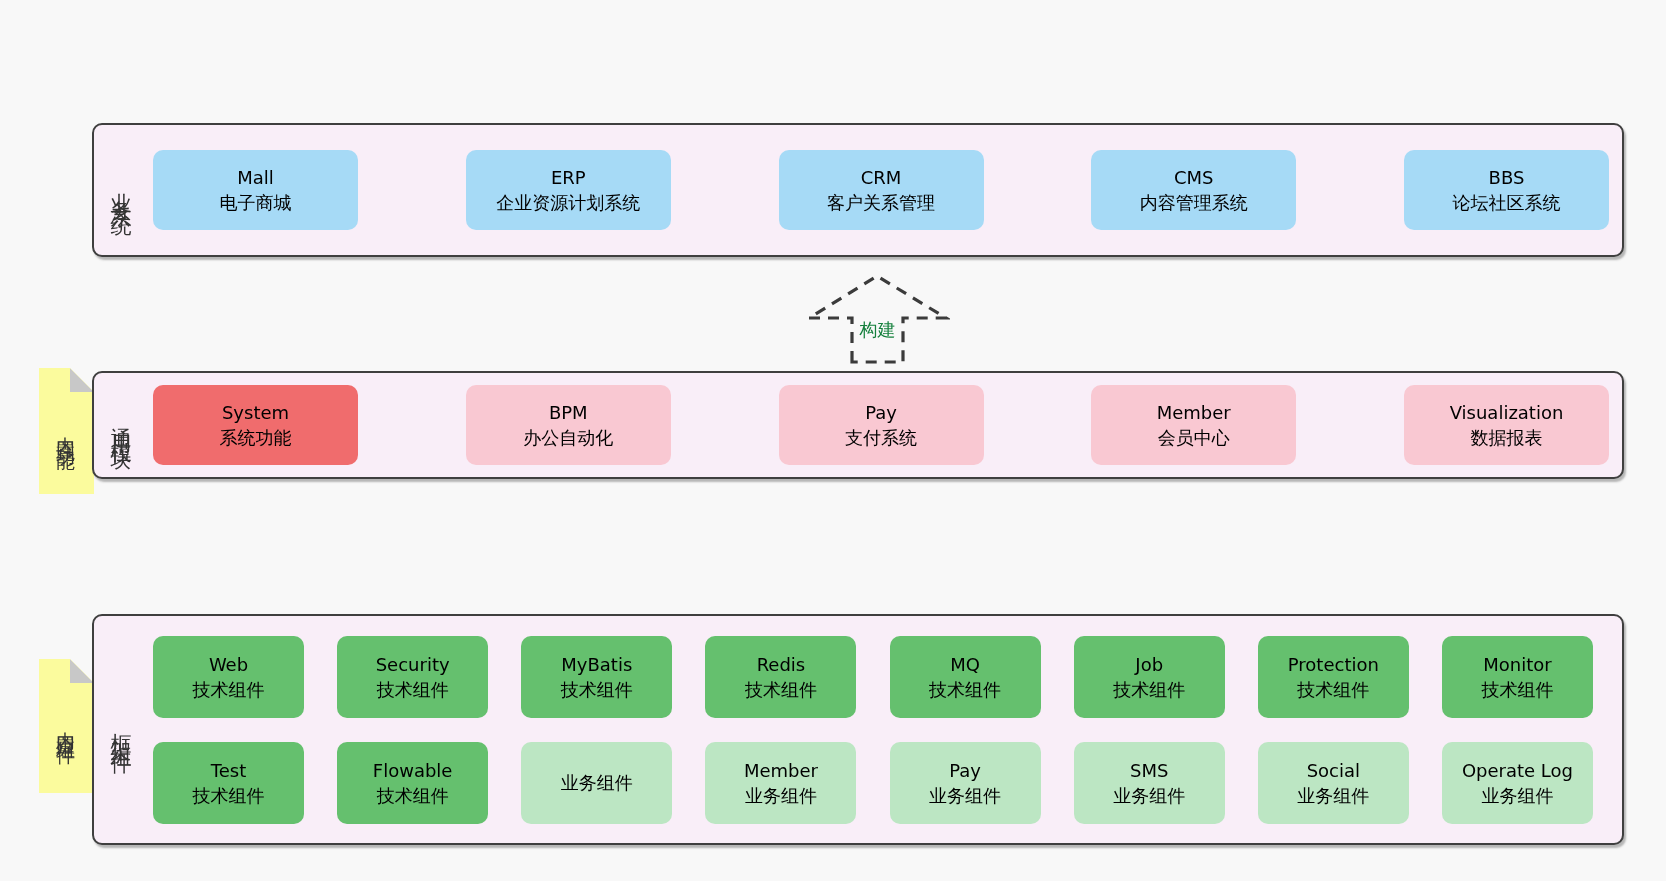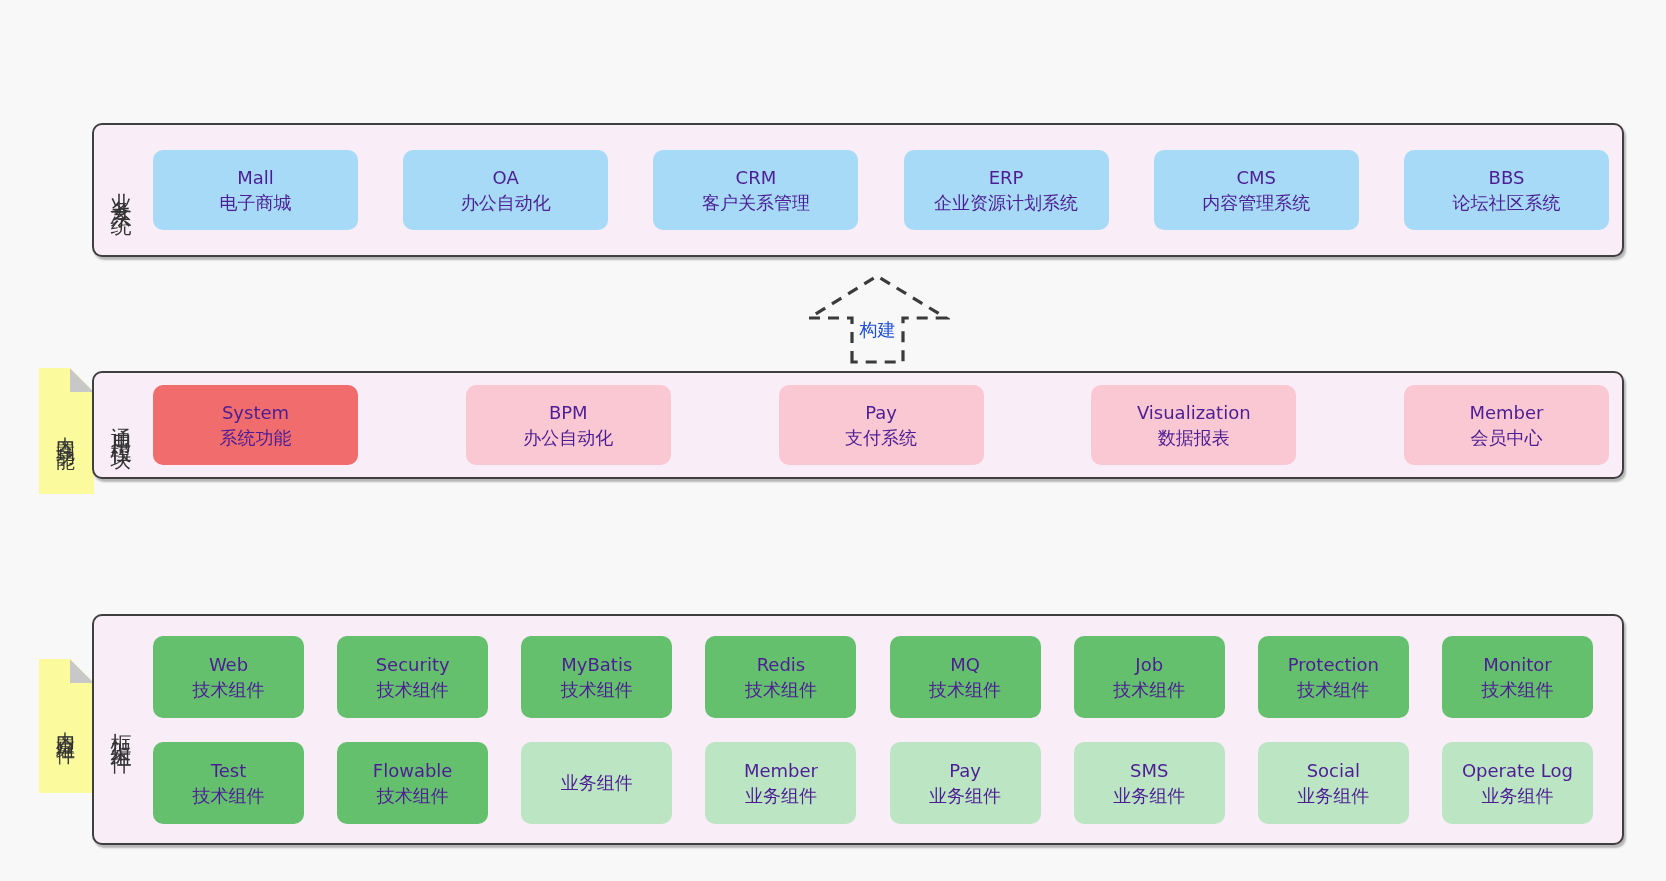--- a/index.html
+++ b/index.html
@@ -59,21 +59,21 @@
   }
 
   
   .box {
     border-radius: 10px;
     display: flex;
     flex-direction: column;
     justify-content: center;
     align-items: center;
     text-align: center;
-    color: #4c1d95;
+    color: #000000;
     font-size: 18px;
     line-height: 25px;
     box-sizing: border-box;
     padding: 2px 12px;
   }
   .row.cols6 .box { width: 205px; height: 80px; }
   .row.cols8 .box { width: 151px; height: 82px; }
   .box.blue       { background: #a6daf6; }
   .box.red        { background: #f06c6d; }
   .box.pink       { background: #f9c8d2; margin-left: 15px; }
@@ -88,21 +88,21 @@
   }
   .arrow.a1 { left: 805px; top: 272px; }
   .arrow.a2 { left: 820px; top: 512px; }
   .arrow svg { display: block; width: 100%; height: 100%; }
   .arrow-label {
     position: absolute;
     left: 50%;
     top: 46px;
     transform: translateX(-50%);
     font-size: 18px;
-    color: #1d4ed8;
+    color: #15803d;
     white-space: nowrap;
     background: rgba(248,248,248,0.85);
     padding: 0 2px;
   }
 
   
   .sticky {
     position: absolute;
     left: 39px;
     width: 55px;
@@ -138,30 +138,26 @@
 
   <div class="container business">
     <span class="v-label">业务系统</span>
     <div class="rows">
       <div class="row cols6">
           <div class="box blue">
             <span class="box-en">Mall</span>
             <span class="box-zh">电子商城</span>
           </div>
           <div class="box blue">
-            <span class="box-en">OA</span>
-            <span class="box-zh">办公自动化</span>
+            <span class="box-en">ERP</span>
+            <span class="box-zh">企业资源计划系统</span>
           </div>
           <div class="box blue">
             <span class="box-en">CRM</span>
             <span class="box-zh">客户关系管理</span>
-          </div>
-          <div class="box blue">
-            <span class="box-en">ERP</span>
-            <span class="box-zh">企业资源计划系统</span>
           </div>
           <div class="box blue">
             <span class="box-en">CMS</span>
             <span class="box-zh">内容管理系统</span>
           </div>
           <div class="box blue">
             <span class="box-en">BBS</span>
             <span class="box-zh">论坛社区系统</span>
           </div>
         </div>
@@ -190,26 +186,26 @@
           </div>
           <div class="box pink">
             <span class="box-en">BPM</span>
             <span class="box-zh">办公自动化</span>
           </div>
           <div class="box pink">
             <span class="box-en">Pay</span>
             <span class="box-zh">支付系统</span>
           </div>
           <div class="box pink">
+            <span class="box-en">Member</span>
+            <span class="box-zh">会员中心</span>
+          </div>
+          <div class="box pink">
             <span class="box-en">Visualization</span>
             <span class="box-zh">数据报表</span>
-          </div>
-          <div class="box pink">
-            <span class="box-en">Member</span>
-            <span class="box-zh">会员中心</span>
           </div>
         </div>
     </div>
   </div>
 
 
   <div class="sticky s2">
     <span class="fold"></span>
     <span class="sticky-label">内置组件</span>
   </div>

